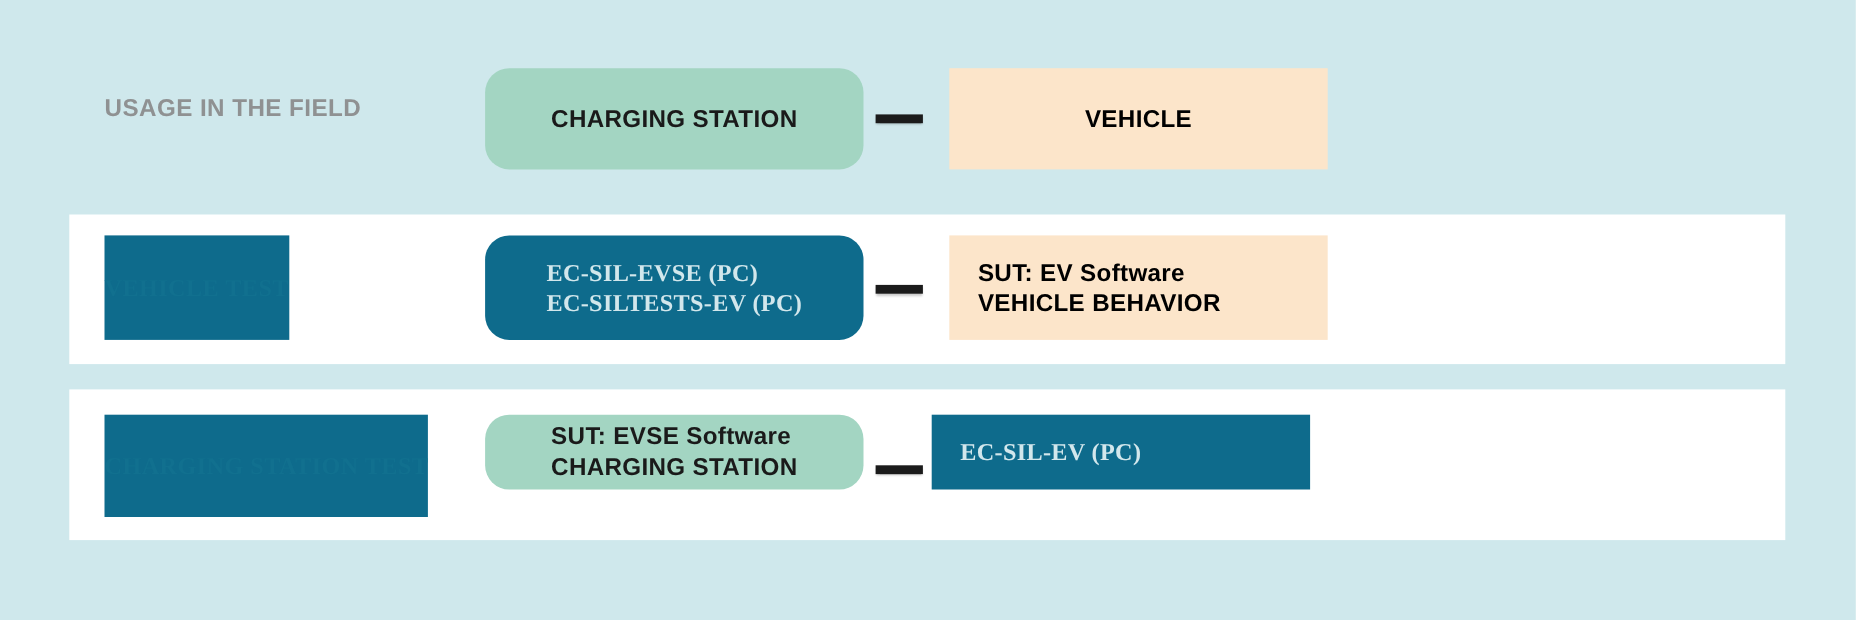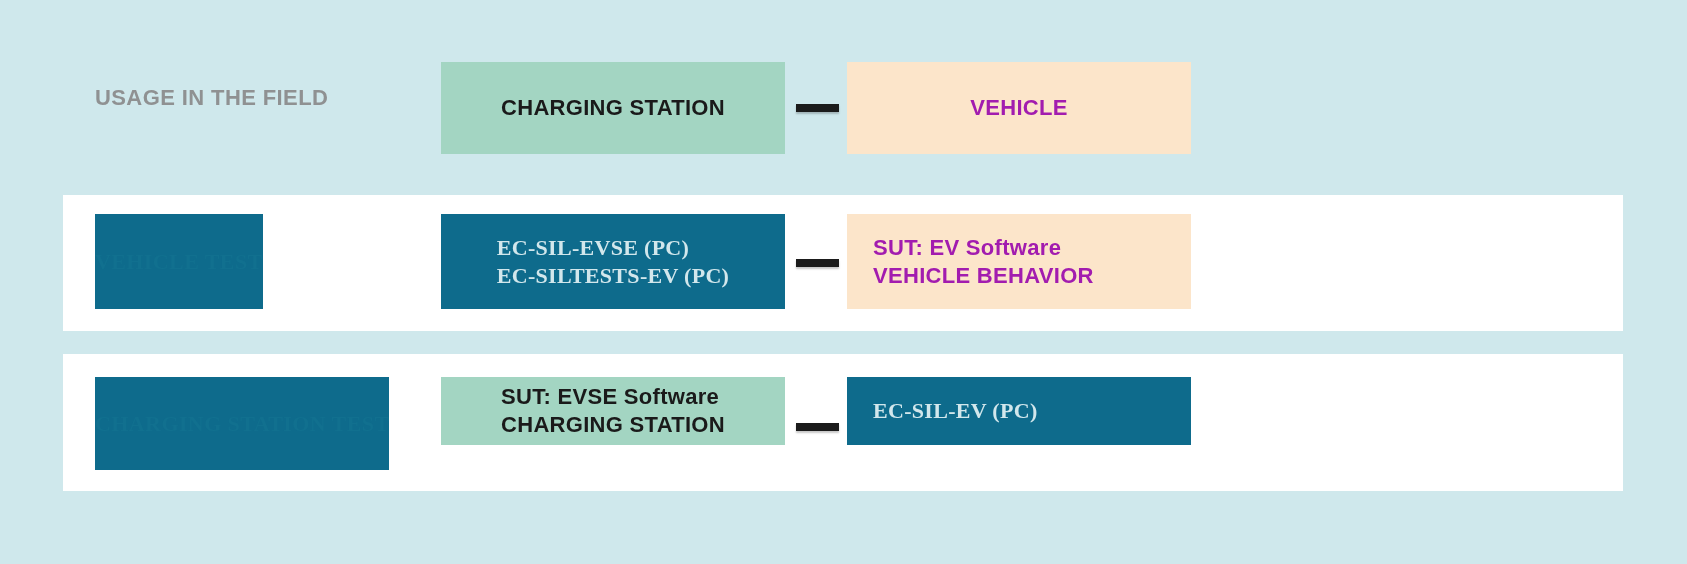--- a/index.html
+++ b/index.html
@@ -59,27 +59,27 @@
     white-space: nowrap;
   }
   .box.center-text { justify-content: center; }
   .box.center-text .lines { text-align: center; }
   .box.center-block { justify-content: center; }
   .box.center-block .lines { text-align: left; }
   .box.pad-left { padding-left: 26px; }
   .box.pad-left .lines { text-align: left; }
 
   .mint  { background: var(--mint-box);  color: #1a1a1a; }
-  .peach { background: var(--peach-box); color: #a21caf; }
+  .peach { background: var(--peach-box); color: #000000; margin-left: 16px; }
   .teal  { background: var(--teal-box);  color: var(--teal-box-text); font-family: Liberation Serif, serif; }
 
   .r1 { top: 62px;  height: 92px; }
   .r2 { top: 214px; height: 95px; }
   .r3 { top: 377px; height: 68px; }
-  .box-left  { left: 441px; }
+  .box-left  { left: 441px; border-radius: 22px; }
   .box-right { left: 847px; }
 
   .connector {
     position: absolute;
     left: 796px;
     width: 43px;
     height: 8px;
     background: var(--connector);
     box-shadow: 0 2px 2px rgba(0,0,0,0.22);
   }

